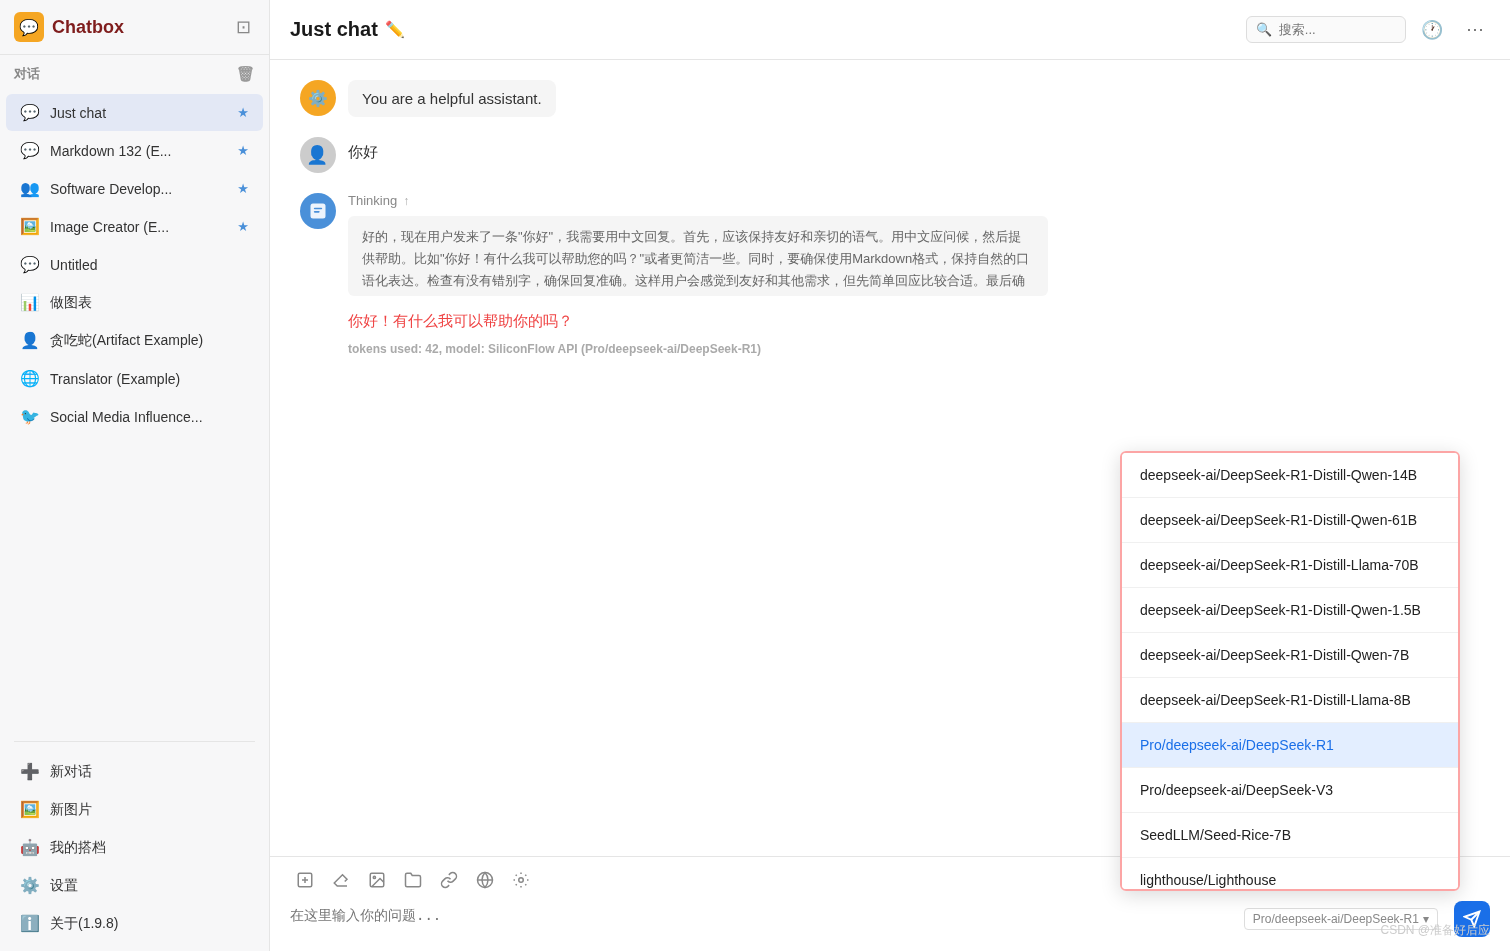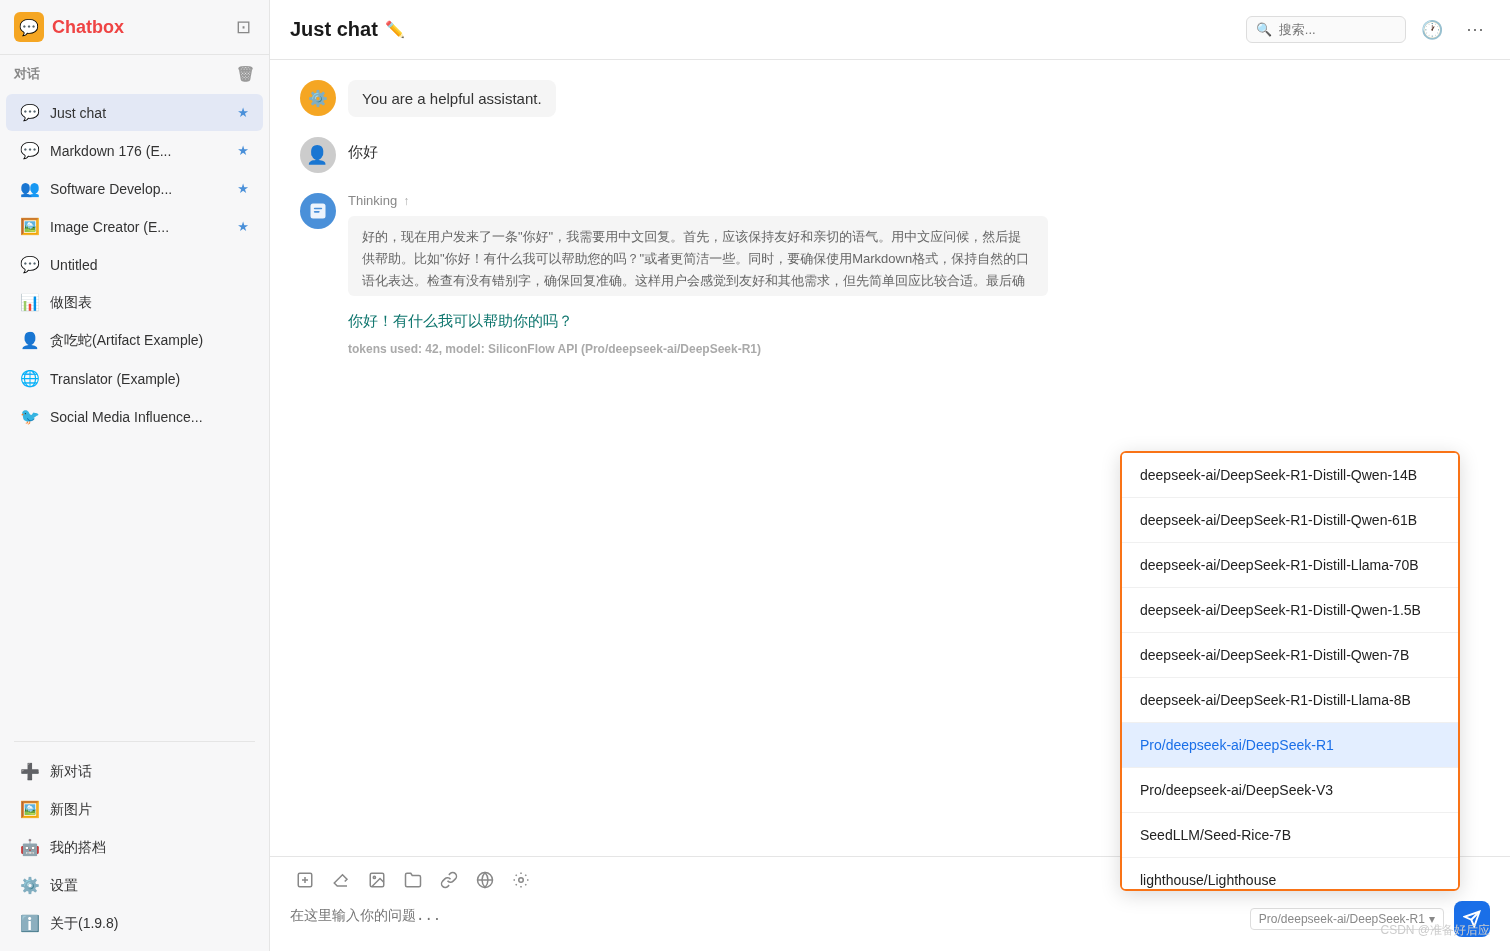--- a/index.html
+++ b/index.html
@@ -34,21 +34,21 @@
       border-radius: 6px;
       display: flex;
       align-items: center;
       justify-content: center;
       color: white;
       font-size: 16px;
     }
     .logo-text {
       font-size: 18px;
       font-weight: 700;
-      color: #ef4444;
+      color: #7f1d1d;
     }
     .sidebar-collapse-btn {
       cursor: pointer;
       color: #888;
       font-size: 18px;
       padding: 4px;
       border-radius: 4px;
     }
     .sidebar-section-label {
       display: flex;
@@ -295,21 +295,21 @@
       font-size: 13px;
       color: #666;
       line-height: 1.7;
       margin-bottom: 12px;
       overflow: hidden;
       max-height: 80px;
       text-overflow: ellipsis;
     }
     .ai-reply {
       font-size: 15px;
-      color: #0f766e;
+      color: #ef4444;
       line-height: 1.7;
       margin-bottom: 8px;
     }
     .ai-meta {
       font-size: 12px;
       color: #aaa;
       font-weight: bold;
     }
 
     
@@ -329,21 +329,21 @@
       color: #888;
       font-size: 18px;
       padding: 4px 6px;
       border-radius: 4px;
       display: flex;
       align-items: center;
     }
     .input-row {
       display: flex;
       align-items: center;
-      gap: 10px;
+      gap: 16px;
     }
     .text-input {
       flex: 1;
       border: none;
       outline: none;
       font-size: 14px;
       color: #333;
       background: transparent;
       resize: none;
       min-height: 24px;
@@ -370,21 +370,21 @@
       cursor: pointer;
       color: white;
       font-size: 16px;
     }
     .dropdown-menu {
       position: absolute;
       right: 50px;
       bottom: 60px;
       width: 340px;
       background: #fff;
-      border: 2px solid #f97316;
+      border: 2px solid #fca5a5;
       border-radius: 6px;
       box-shadow: 0 4px 20px rgba(0,0,0,0.15);
       z-index: 20;
       overflow-y: auto;
       max-height: 440px;
     }
     .dropdown-item {
       padding: 14px 18px;
       font-size: 14px;
       color: #222;
@@ -422,21 +422,21 @@
 
   <div class="sidebar-nav">
 
   <div class="nav-item active">
       <span class="nav-item-icon">💬</span>
       <span class="nav-item-label">Just chat</span>
       <span class="nav-item-star">★</span>
     </div>
       <div class="nav-item">
       <span class="nav-item-icon">💬</span>
-      <span class="nav-item-label">Markdown 176 (E...</span>
+      <span class="nav-item-label">Markdown 132 (E...</span>
       <span class="nav-item-star">★</span>
     </div>
       <div class="nav-item">
       <span class="nav-item-icon">👥</span>
       <span class="nav-item-label">Software Develop...</span>
       <span class="nav-item-star">★</span>
     </div>
       <div class="nav-item">
       <span class="nav-item-icon">🖼️</span>
       <span class="nav-item-label">Image Creator (E...</span>

